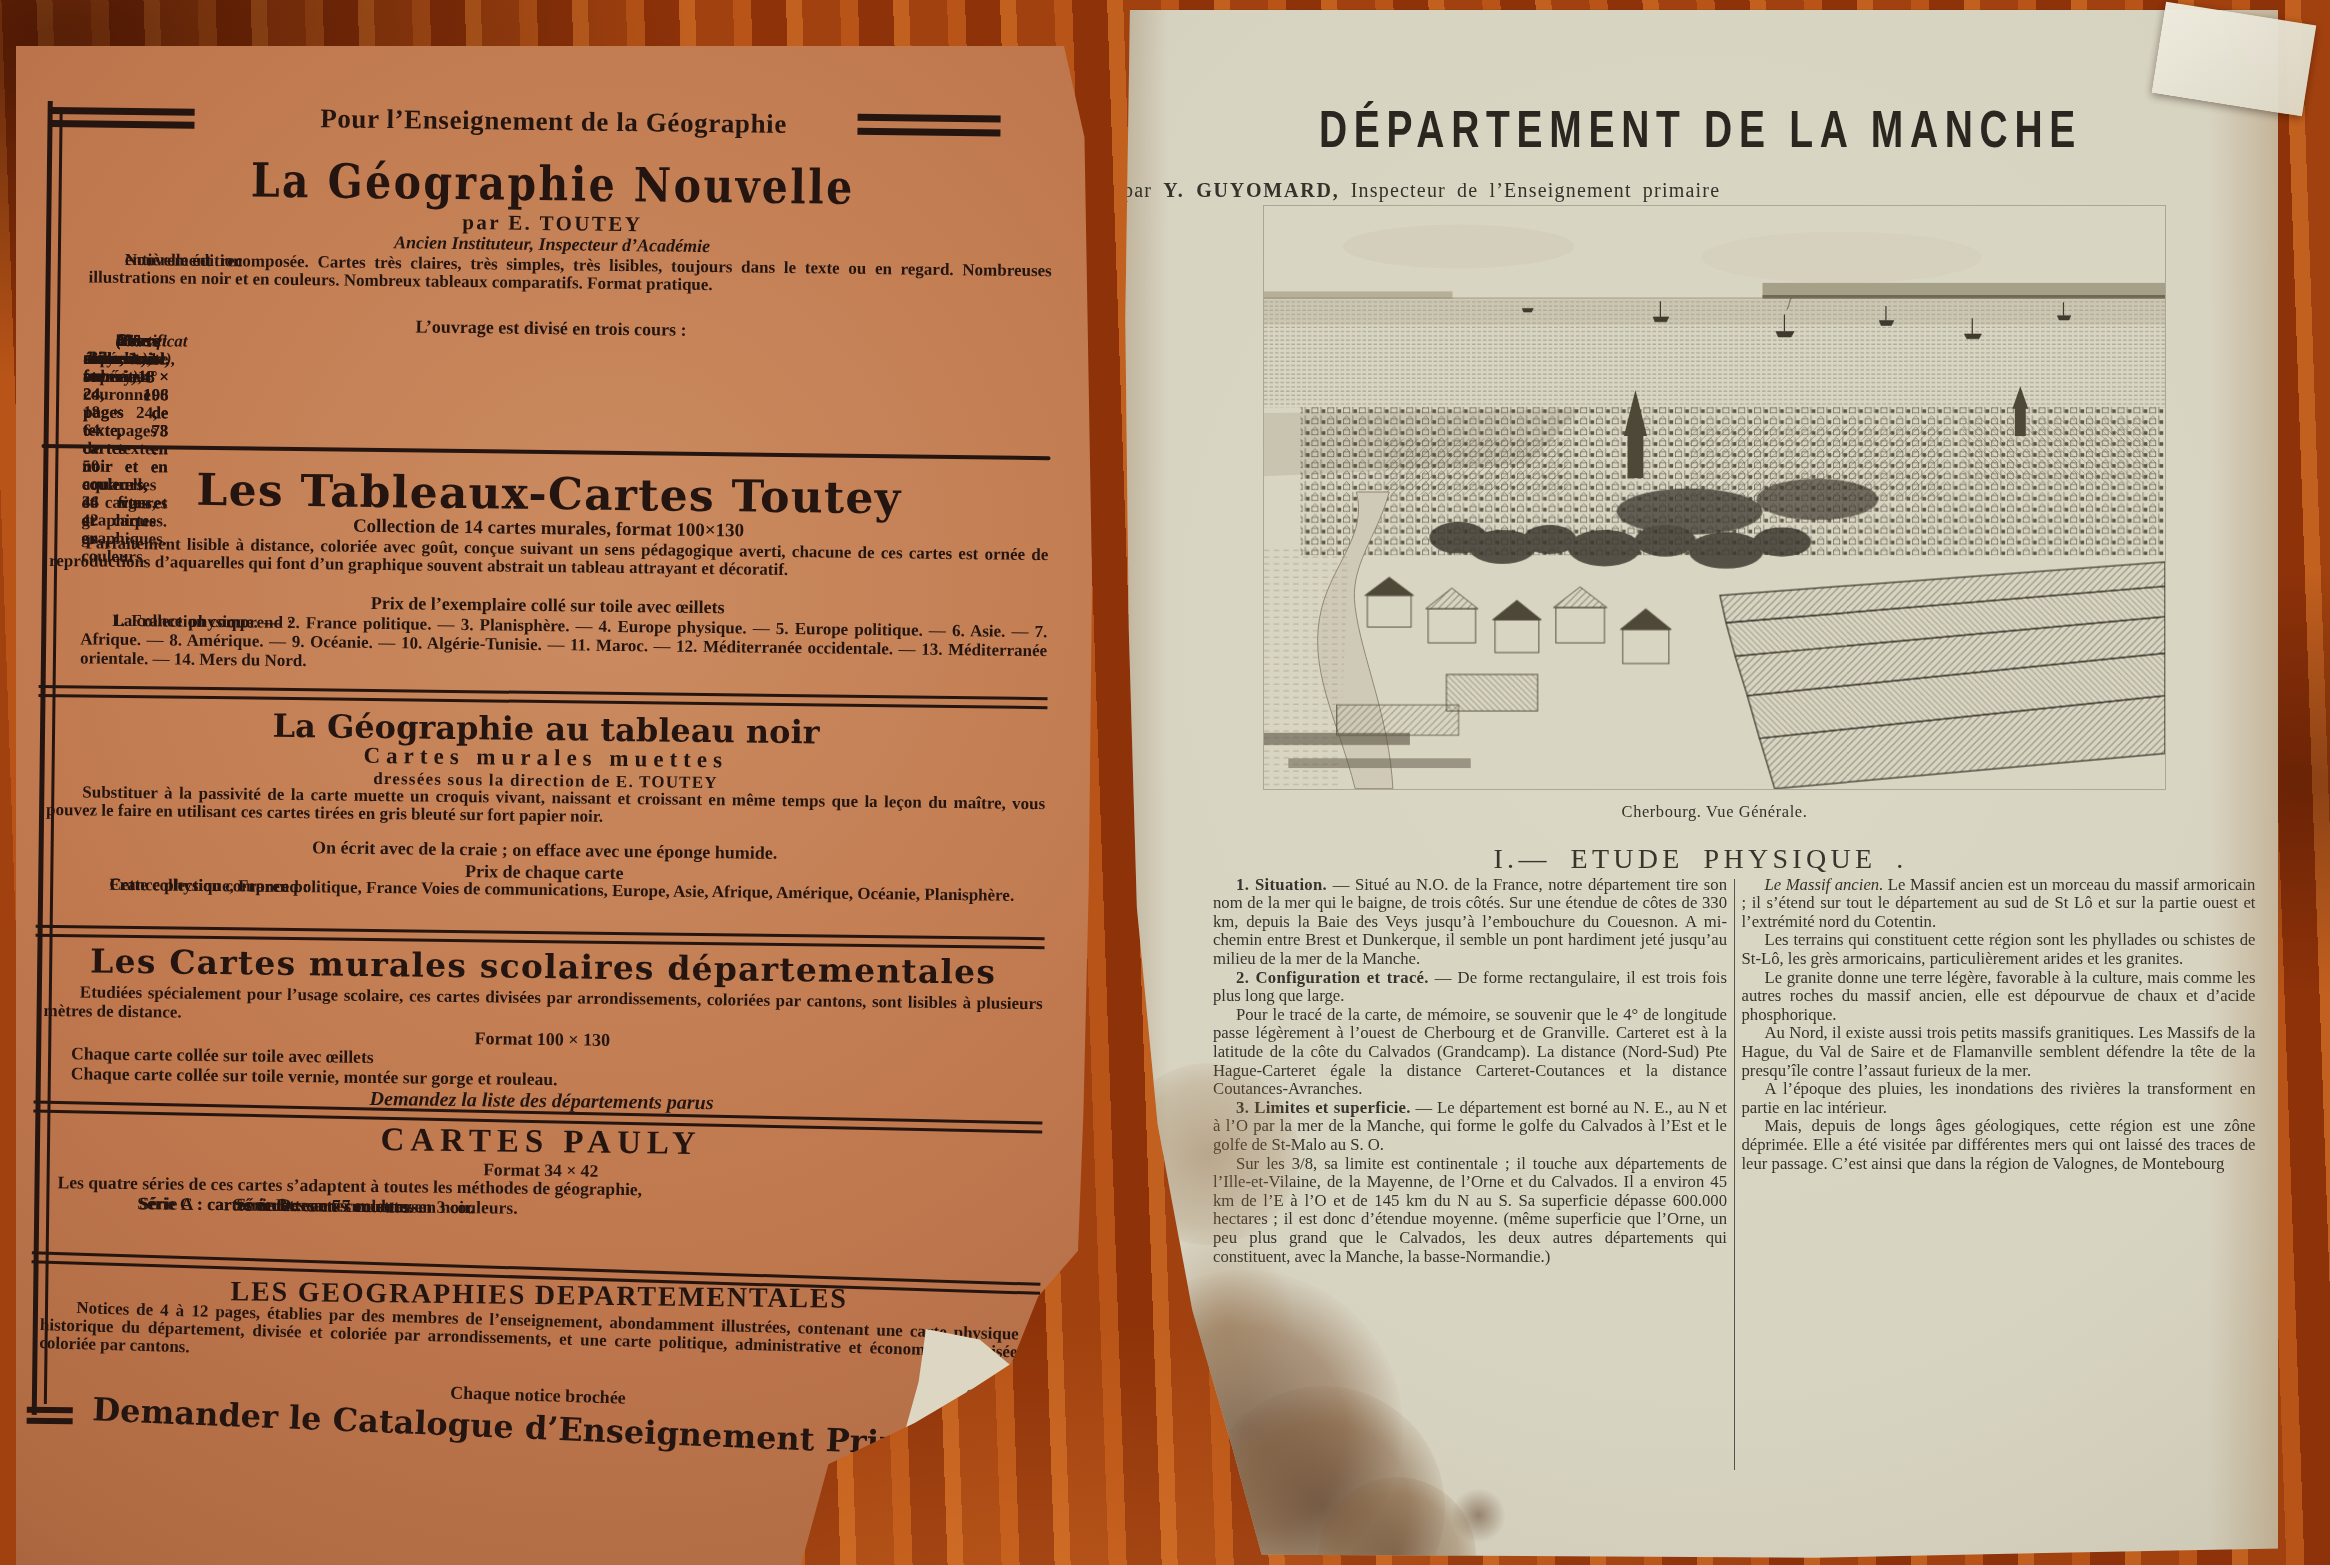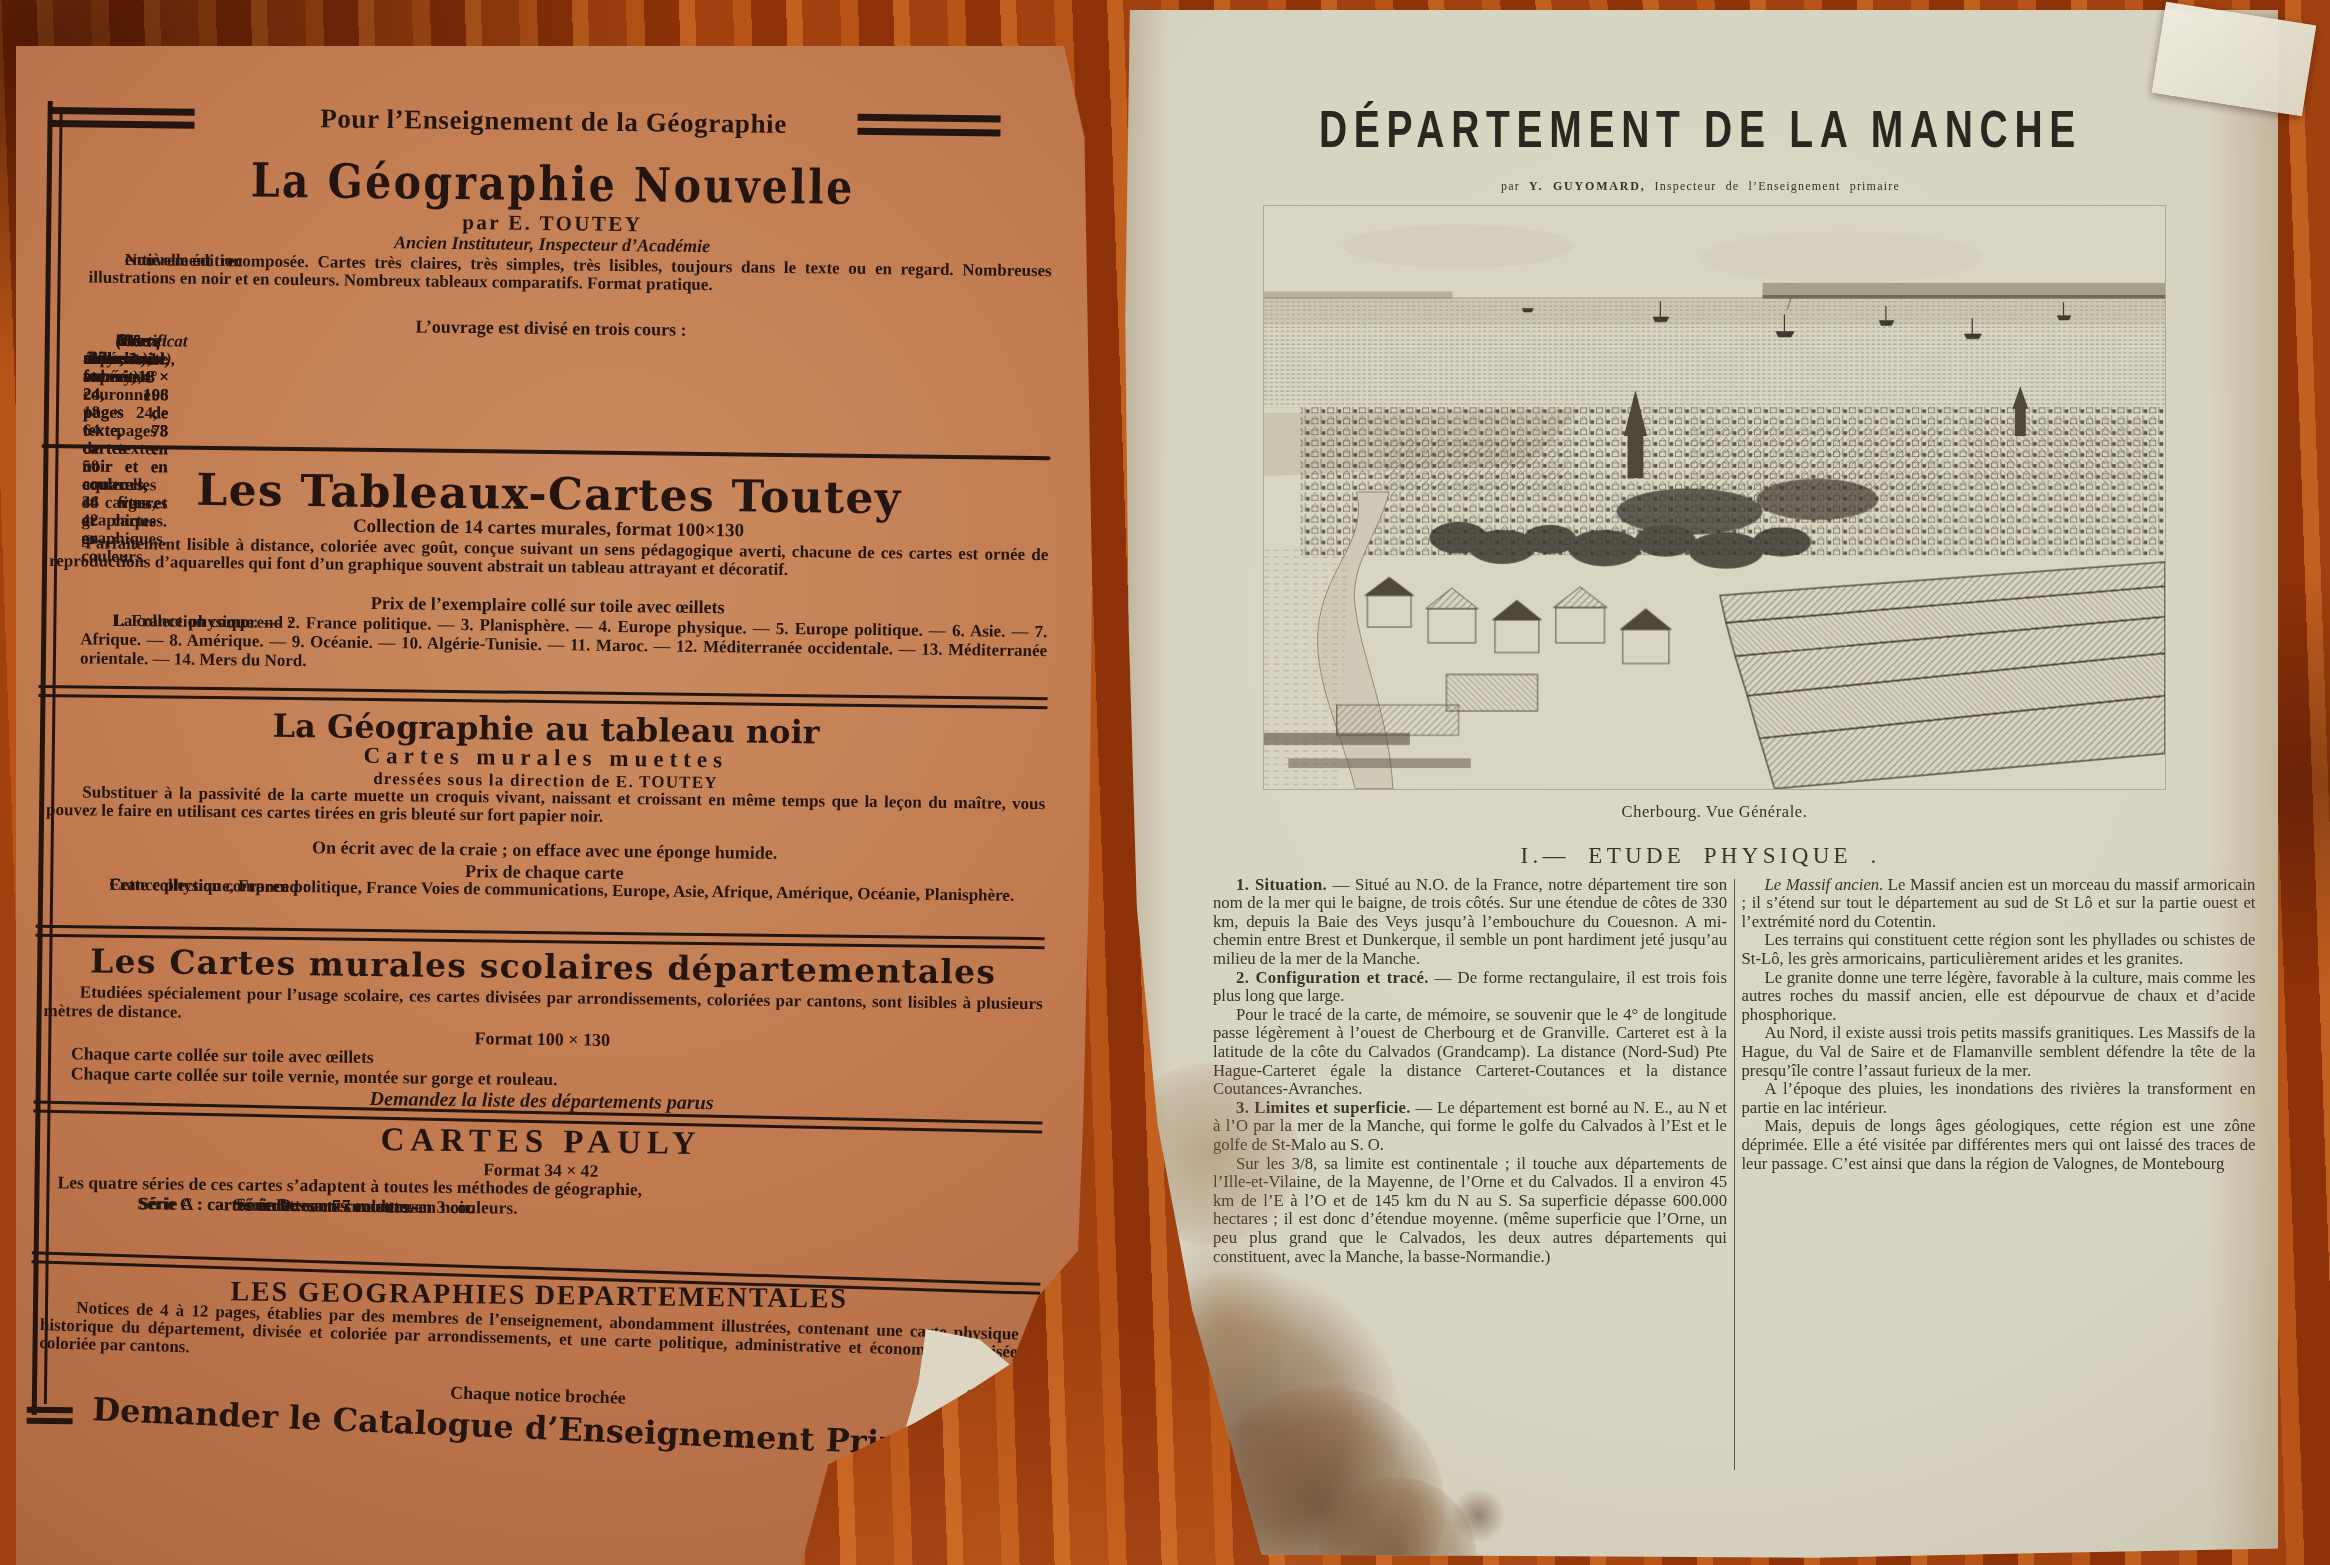--- a/index.html
+++ b/index.html
@@ -82,25 +82,25 @@
     background:
       linear-gradient(270deg, rgba(150,100,50,.28), rgba(150,100,50,0) 6%),
       linear-gradient(90deg, rgba(120,80,40,.25), rgba(120,80,40,0) 4%),
       radial-gradient(115% 95% at 50% 40%, #dcd8c6 0%, #d7d3c1 55%, #c9c4af 88%, #bcb7a1 100%);
     clip-path:polygon(0.6% 0%,100% 0%,100% 99.4%,60% 100%,12% 99.8%,9.5% 93%,6% 84%,3% 72%,1.2% 58%,0.5% 40%,0.2% 20%);
     color:#36312a;
   }
   .rp-title{position:absolute;top:90px;left:0;width:100%;margin:0;text-align:center;
     font-family:"Liberation Sans",sans-serif;font-weight:bold;font-size:39px;letter-spacing:6.7px;
     transform:scaleY(1.35);transform-origin:top;color:#2b2620}
-  .rp-byline{position:absolute;top:169px;left:0;width:100%;text-align:center;font-size:12px;letter-spacing:1.2px;word-spacing:4.9px}
+  .rp-byline{position:absolute;top:169px;left:0;width:100%;font-size:20px;letter-spacing:1.2px;word-spacing:4.9px}
   .rp-byline b{letter-spacing:1.8px}
   .engraving{position:absolute;left:141px;top:196px;width:901px;height:583px;background:#d9d5c3;outline:0.6px solid rgba(90,83,68,.35)}
   .rp-caption{position:absolute;top:792px;left:141px;width:901px;text-align:center;font-size:16.4px;letter-spacing:0.6px}
-  .rp-section{position:absolute;top:833px;left:0;width:100%;text-align:center;font-size:23px;letter-spacing:4.3px;word-spacing:8.5px;color:#3a352c}
+  .rp-section{position:absolute;top:833px;left:0;width:100%;text-align:center;font-size:28px;letter-spacing:4.3px;word-spacing:8.5px;color:#3a352c}
   .columns{position:absolute;top:866px;left:90px;width:1044px;display:flex}
   .col{width:514px;font-size:16.7px;line-height:18.6px;text-align:justify;color:#37322b}
   .col p{margin:0;text-indent:23px}
   .col p b{letter-spacing:0.3px}
   .col .pilead{font-style:italic}
   .divider{width:1.8px;background:#57524a;margin:3.6px 6px 0 6.7px;height:591px}
   .stain{position:absolute;border-radius:50%;pointer-events:none}
   .tape{position:absolute;left:2158px;top:13.4px;width:152px;height:92px;background:linear-gradient(135deg,#efecdf,#ddd8c7);transform:rotate(9deg);box-shadow:0 2.4px 8.5px rgba(30,8,0,.45);opacity:.97}
 </style>
 </head>

